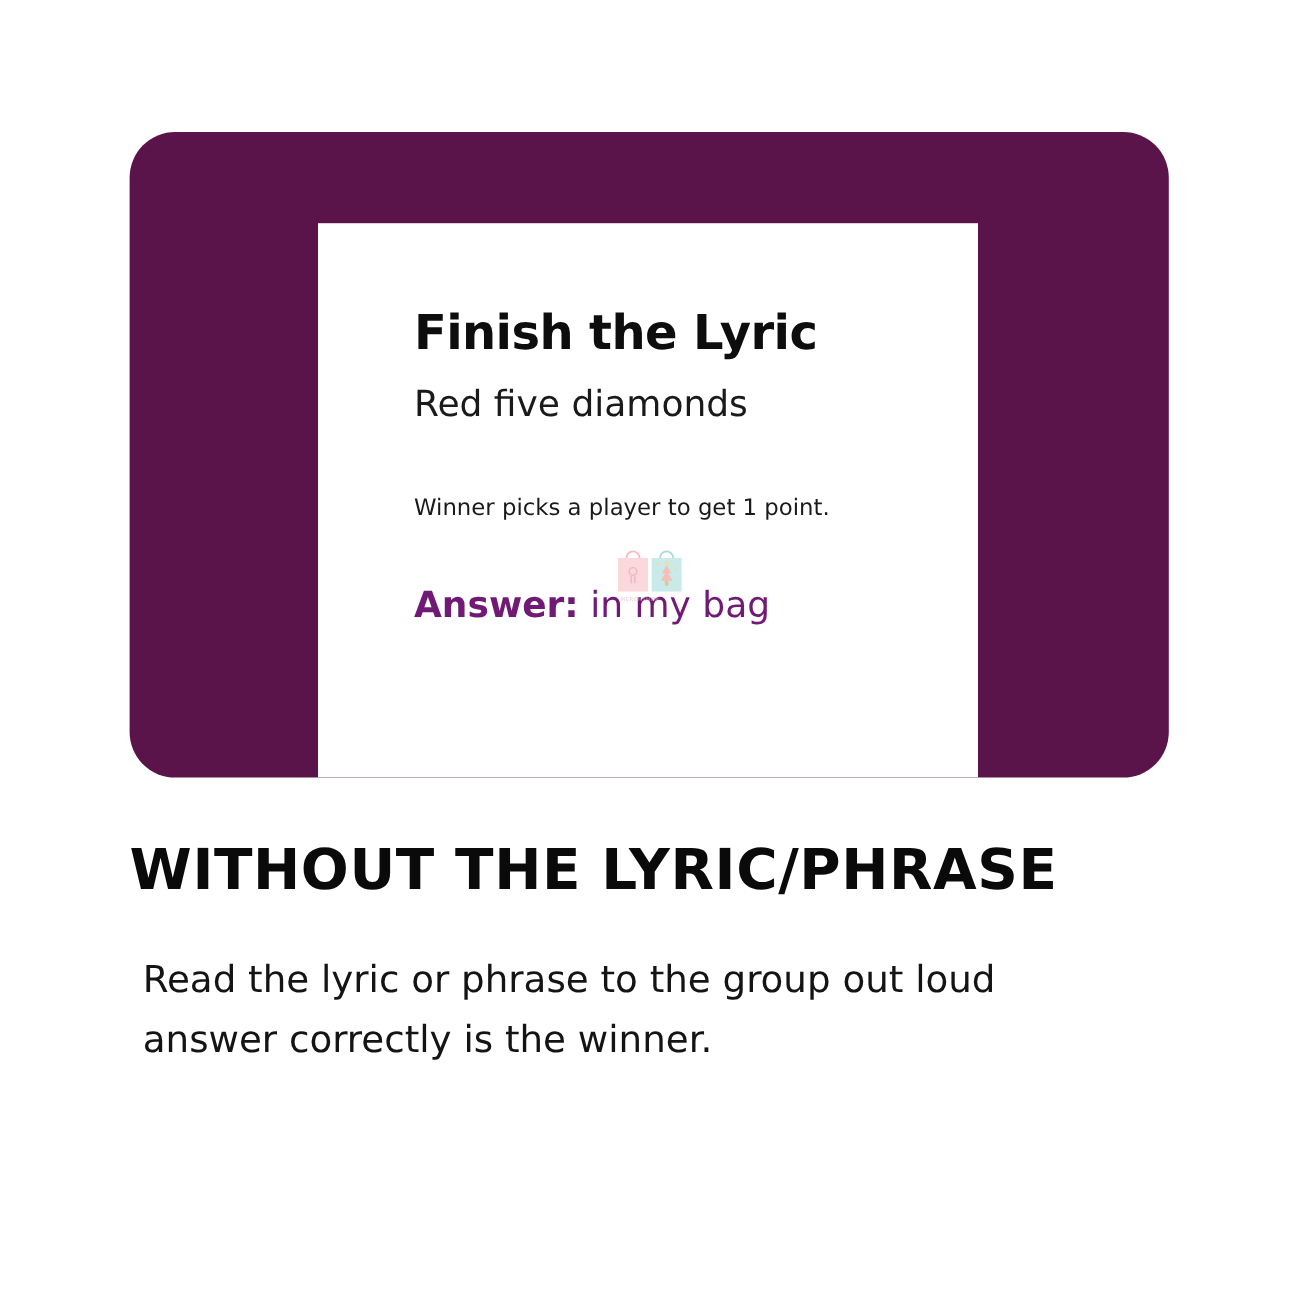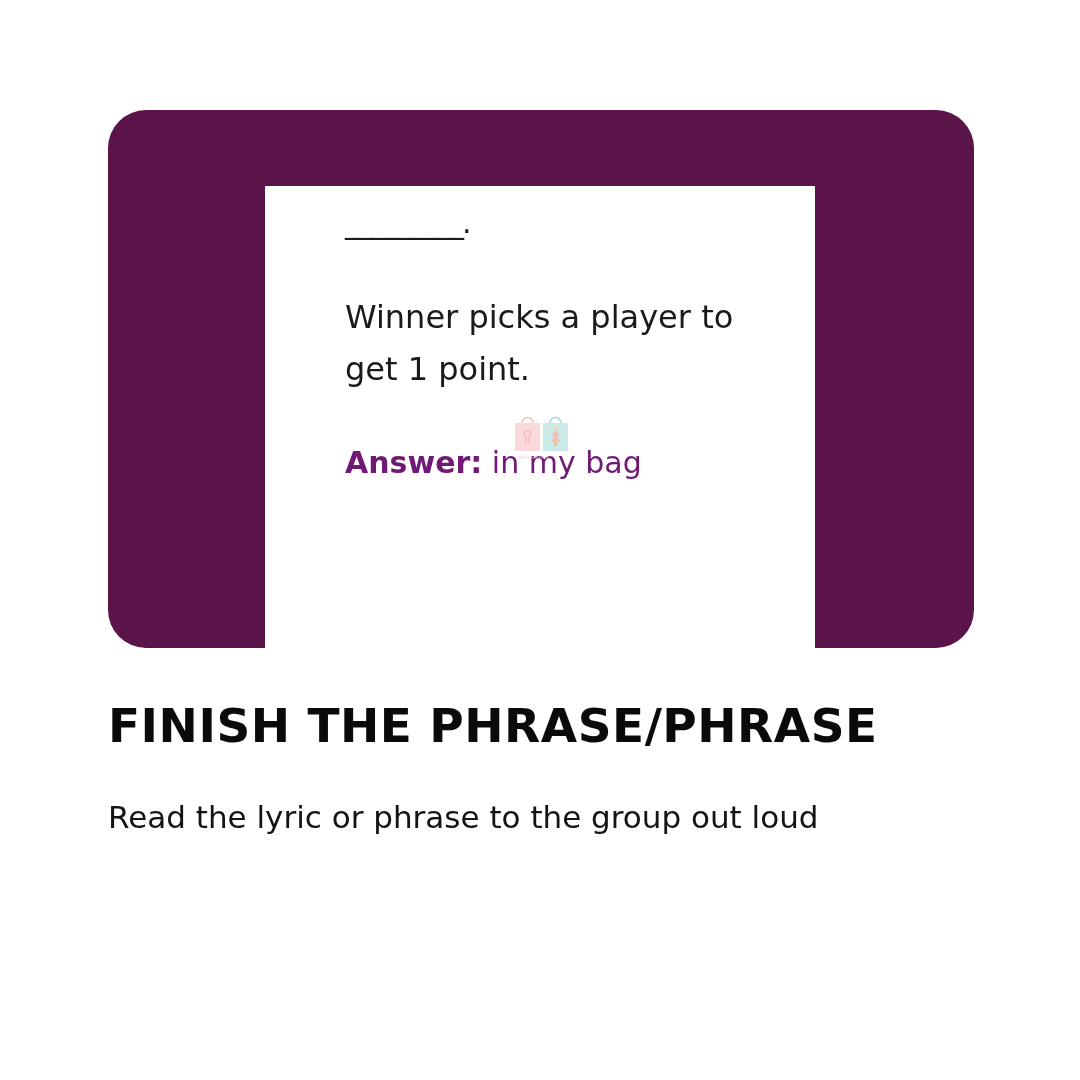--- a/index.html
+++ b/index.html
@@ -75,21 +75,21 @@
     color: #1a1a1a;
     line-height: 1.0;
     margin-top: 22px;
     letter-spacing: -2px;
     white-space: nowrap;
   }
 
   .card-rule {
     font-family: "DejaVu Sans", sans-serif;
     font-weight: 400;
-    font-size: 32px;
+    font-size: 19px;
     color: #1a1a1a;
     line-height: 1.62;
     margin-top: 54px;
     max-width: 400px;
   }
 
   .card-answer-row {
     position: relative;
     font-family: "DejaVu Sans", sans-serif;
     font-size: 30px;
@@ -130,21 +130,21 @@
     font-weight: 700;
     font-size: 47px;
     letter-spacing: 0.5px;
     color: #0a0a0a;
     line-height: 1.0;
     white-space: nowrap;
   }
 
   #section-body {
     position: absolute;
-    left: 108px;
+    left: 119px;
     top: 792px;
     width: 880px;
     font-family: "DejaVu Sans", sans-serif;
     font-weight: 400;
     font-size: 31px;
     color: #141414;
     line-height: 50px;
   }
 
   #section-body .body-line {
@@ -152,23 +152,24 @@
   }
 </style>
 </head>
 <body>
 
 <div id="card-preview">
 
   <div id="card-page">
     <div id="card-page-inner">
 
-
-
-      <div class="card-blank">_________.</div>
+      <div class="card-title">Finish the Lyric</div>
+
+      <div class="card-prompt">Red five diamonds</div>
+
 
       <div class="card-rule">Winner picks a player to get 1 point.</div>
 
       <div class="card-answer-row">
 
         <span id="watermark">
           <svg width="60" height="48" viewBox="0 0 60 48" xmlns="http://www.w3.org/2000/svg">
 
             <g>
               <rect x="2" y="9" width="25" height="28" fill="#f9ccd0"></rect>
@@ -192,17 +193,18 @@
           </svg>
         </span>
 
         <span class="card-answer-label">Answer:</span><span class="card-answer-value"> in my bag</span>
       </div>
 
     </div>
   </div>
 </div>
 
-<div id="section-heading">FINISH THE PHRASE/PHRASE</div>
+<div id="section-heading">WITHOUT THE LYRIC/PHRASE</div>
 
 <div id="section-body">
   <div class="body-line">Read the lyric or phrase to the group out loud</div>
+  <div class="body-line">answer correctly is the winner.</div>
 </div>
 
 </body></html>

